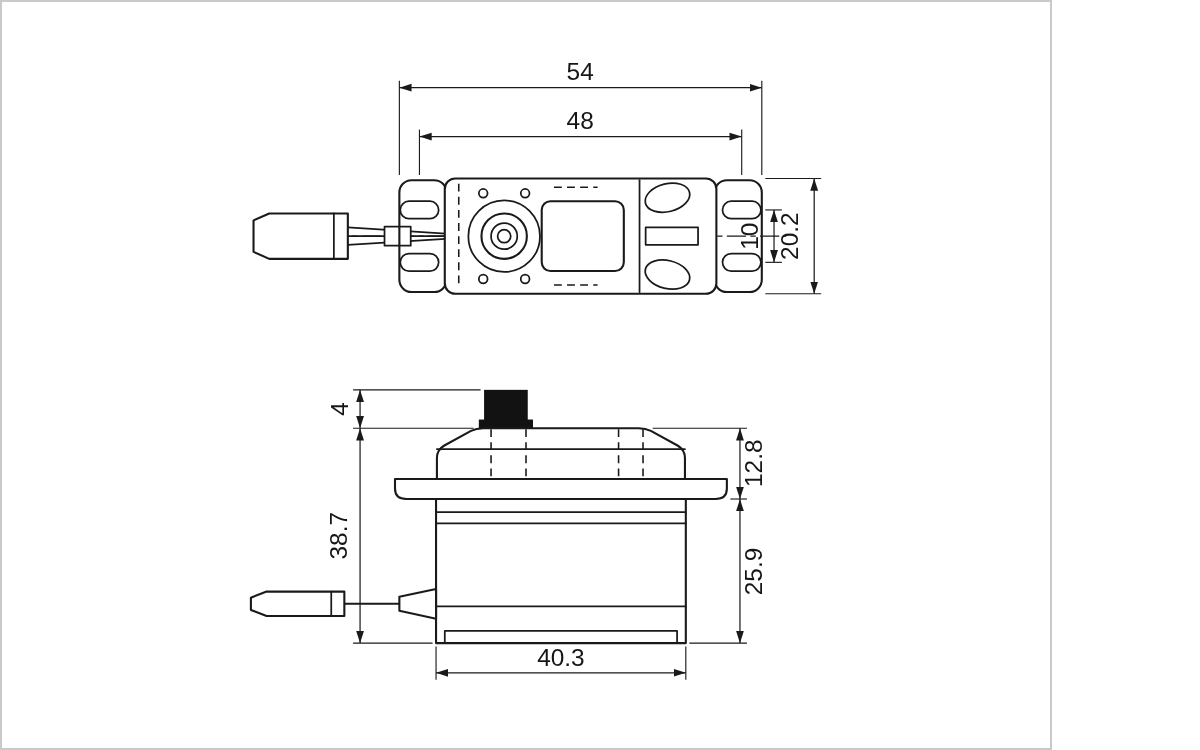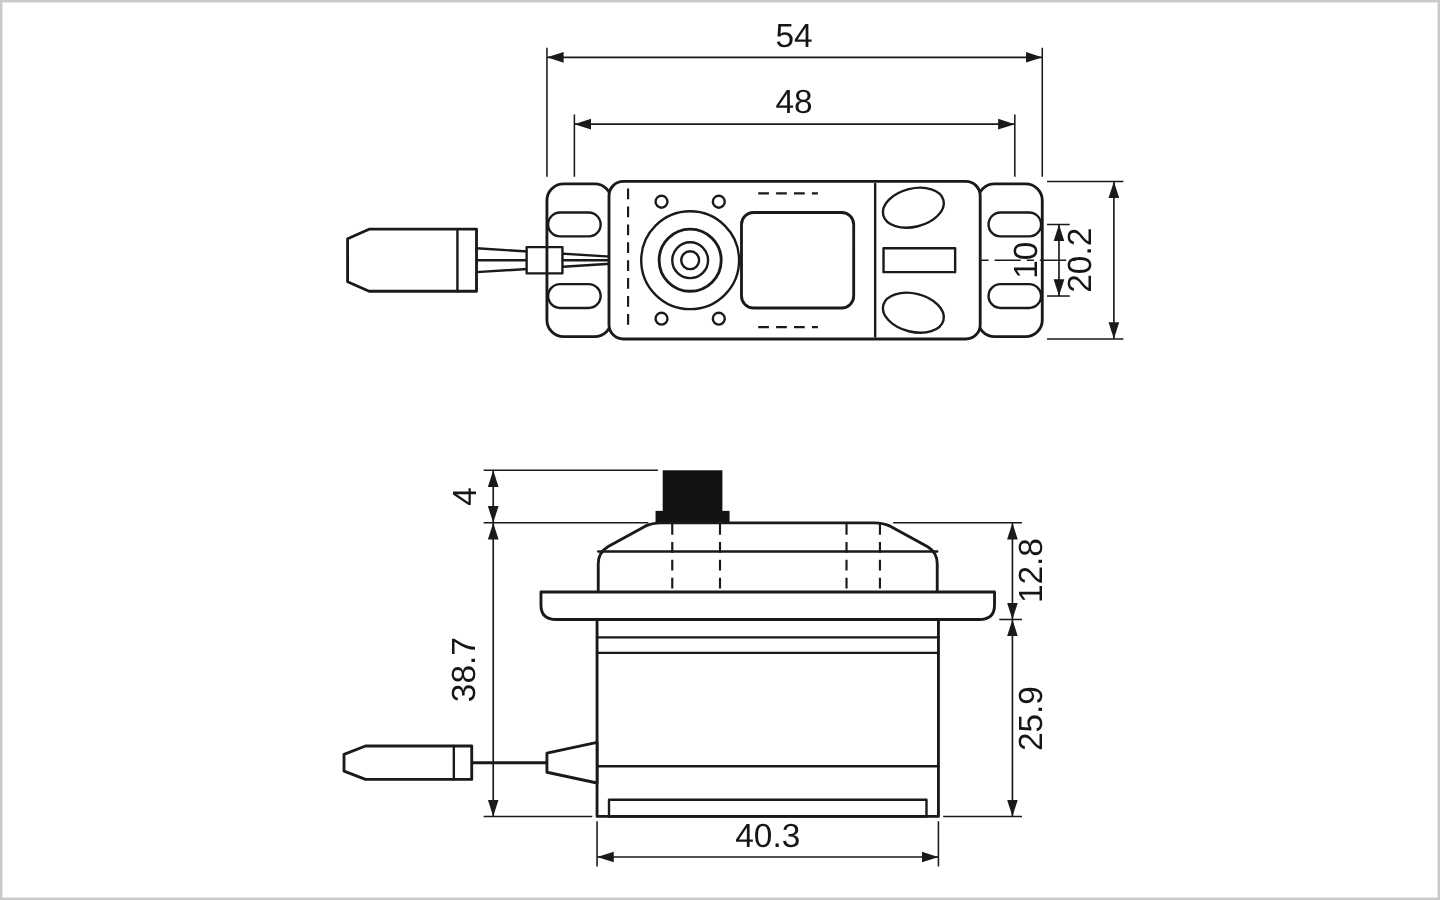--- a/index.html
+++ b/index.html
@@ -3,21 +3,21 @@
 <meta charset="utf-8">
 <style>
   :root{
     --line:#1a1a1a;
     --background:#ffffff;
     --frame:#c9c9c9;
     --fill-black:#121212;
   }
   html,body{margin:0;padding:0;background:#fff;}
   .canvas{
-    position:relative;width:1200px;height:750px;box-sizing:border-box;
+    position:relative;width:1052px;height:750px;box-sizing:border-box;
     background:var(--background);border:2px solid var(--frame);
     font-family:"Liberation Sans",sans-serif;
   }
   svg{display:block;width:100%;height:100%;}
   
   .ol{fill:none;stroke:var(--line);stroke-width:2.4;stroke-linejoin:round;stroke-linecap:round;}
   .ol2{fill:none;stroke:var(--line);stroke-width:2;stroke-linejoin:round;stroke-linecap:round;}
   .fw{fill:#ffffff;}
   .blk{fill:var(--fill-black);stroke:none;}
   

